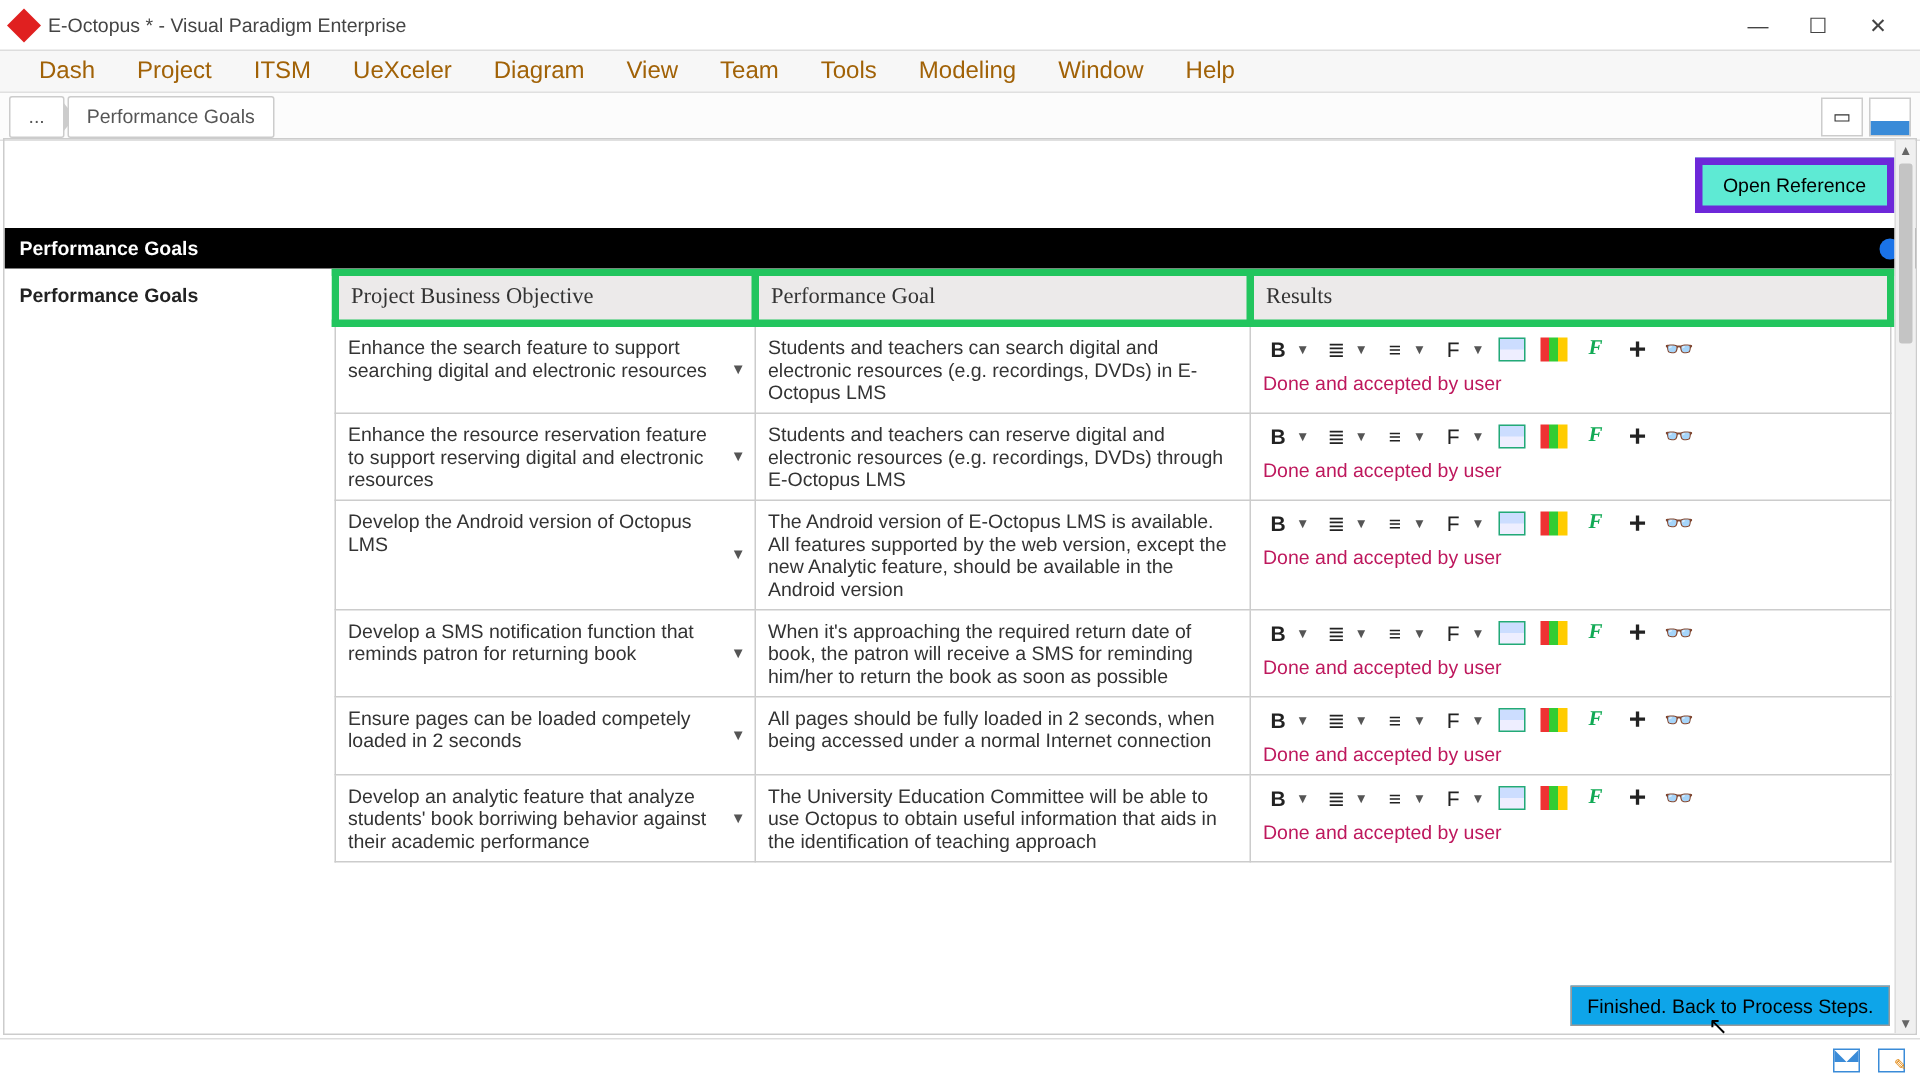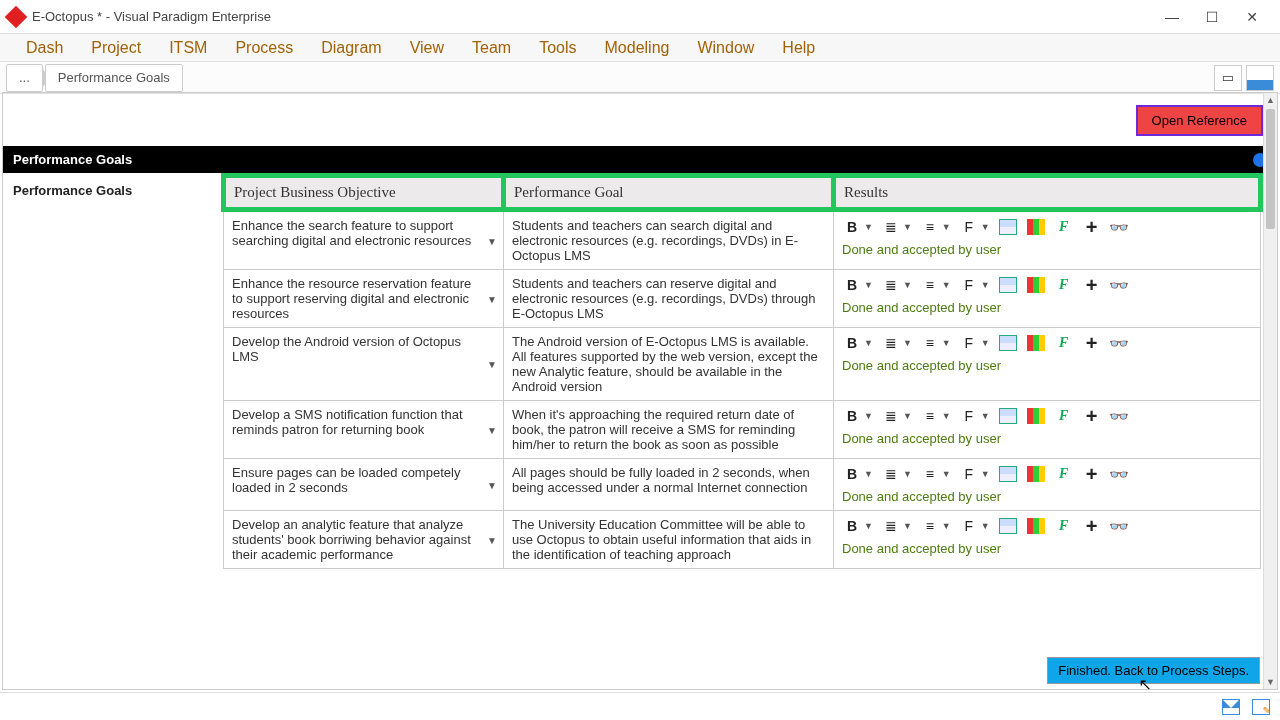--- a/index.html
+++ b/index.html
@@ -25,21 +25,21 @@
 .spacer { flex:1; }
 
 
 .shell { position: absolute; top: 92px; left: 2px; right: 2px; bottom: 30px; border: 1px solid #ccc; display:flex; flex-direction:column; overflow:hidden; }
 .vscroll { position:absolute; right:0; top:0; bottom:0; width:14px; background:#f0f0f0; border-left:1px solid #ddd;}
 .vscroll .arrow { height:14px; display:flex; align-items:center; justify-content:center; font-size:9px; color:#666;}
 .vscroll .thumb { position:absolute; left:2px; right:2px; top:16px; height:120px; background:#c4c4c4; border-radius:2px;}
 .vscroll .arrow.down { position:absolute; bottom:0; left:0; right:0;}
 
 .toolbar-area { padding: 12px 14px 10px; display:flex; justify-content:flex-end; }
-.open-ref { border:2px solid #6d28d9; padding:6px 14px; background:#ef4444; font-size:13px; }
+.open-ref { border:5px solid #6d28d9; padding:6px 14px; background:#5eead4; font-size:13px; }
 
 .blackbar { background:#000; color:#fff; padding:6px 10px; font-size:13px; font-weight:600; display:flex; align-items:center;}
 .blackbar .dot { margin-left:auto; width:14px; height:14px; border-radius:50%; background:#1a73e8; }
 
 .body-area { flex:1; display:flex; overflow:hidden; }
 .sidebar { width:218px; padding:10px 10px; font-weight:600; font-size:13px; color:#222;}
 .table-wrap { flex:1; overflow:auto; padding-right:14px; }
 
 table.goals { width:100%; border-collapse:collapse; table-layout:fixed;}
 table.goals th { text-align:left; font-family: Georgia, 'Times New Roman', serif; font-weight:400; font-size:15px; background:#eceaea; border:5px solid #22c55e; padding:6px 8px; }
@@ -52,21 +52,21 @@
 
 .rt-toolbar { display:flex; gap:8px; align-items:center; font-size:18px; color:#222; margin-bottom:6px; font-family: Georgia, serif;}
 .rt-toolbar .tb { display:flex; align-items:center; gap:2px; }
 .rt-toolbar .caret { font-size:9px; color:#555; }
 .rt-toolbar .iconbox { width:20px; height:18px; display:inline-flex; align-items:center; justify-content:center; font-size:14px;}
 .ic-table { width:18px; height:16px; border:1px solid #2a7; background:linear-gradient(#cdf, #cdf) 0 0/100% 50% no-repeat, #eef; }
 .ic-pic { width:18px; height:16px; background:linear-gradient(90deg,#e33 33%,#3c3 33% 66%,#fc0 66%); }
 .ic-clear { font-style:italic; font-weight:bold; font-family:Georgia,serif; color:#1a5;}
 .ic-plus { font-weight:900; font-size:20px;}
 .ic-bino { font-size:16px;}
-.result-txt { font-size:13px; color:#4d7c0f; }
+.result-txt { font-size:13px; color:#be185d; }
 
 .footer-btn-row { position:absolute; right:20px; bottom:36px;}
 .footer-btn { border:1px solid #999; background:#0ea5e9; padding:5px 10px; font-size:13px;}
 .cursor { position:absolute; right:128px; bottom:26px; font-size:16px; color:#000; pointer-events:none;}
 
 .statusbar { position:absolute; left:0; right:0; bottom:0; height:28px; border-top:1px solid #ddd; display:flex; align-items:center; justify-content:flex-end; padding:0 10px; gap:12px;}
 .statusbar .sicon { width:18px; height:16px; border:1px solid #6aa; display:inline-block;}
 .sicon.mail { border-color:#3a8bd8; position:relative;}
 .sicon.mail::after{content:""; position:absolute; left:0; right:0; top:0; border-top:8px solid transparent; border-left:8px solid #3a8bd8; border-right:8px solid #3a8bd8; height:0;}
 .sicon.note { border-color:#3a8bd8; background:linear-gradient(#fff,#fff); position:relative;}
@@ -80,21 +80,21 @@
   <div class="title">E-Octopus * - Visual Paradigm Enterprise</div>
   <div class="winbtn">—</div>
   <div class="winbtn">☐</div>
   <div class="winbtn">✕</div>
 </div>
 
 <div class="menubar">
   <div class="menuitem">Dash</div>
   <div class="menuitem">Project</div>
   <div class="menuitem">ITSM</div>
-  <div class="menuitem">Process</div>
+  <div class="menuitem">UeXceler</div>
   <div class="menuitem">Diagram</div>
   <div class="menuitem">View</div>
   <div class="menuitem">Team</div>
   <div class="menuitem">Tools</div>
   <div class="menuitem">Modeling</div>
   <div class="menuitem">Window</div>
   <div class="menuitem">Help</div>
 </div>
 
 <div class="breadcrumb-row">

